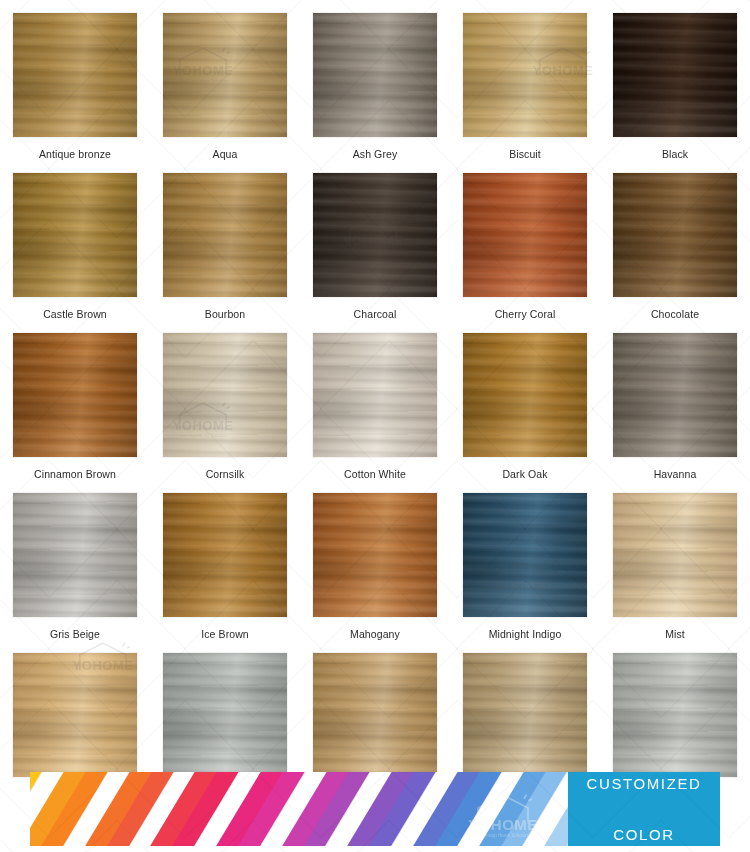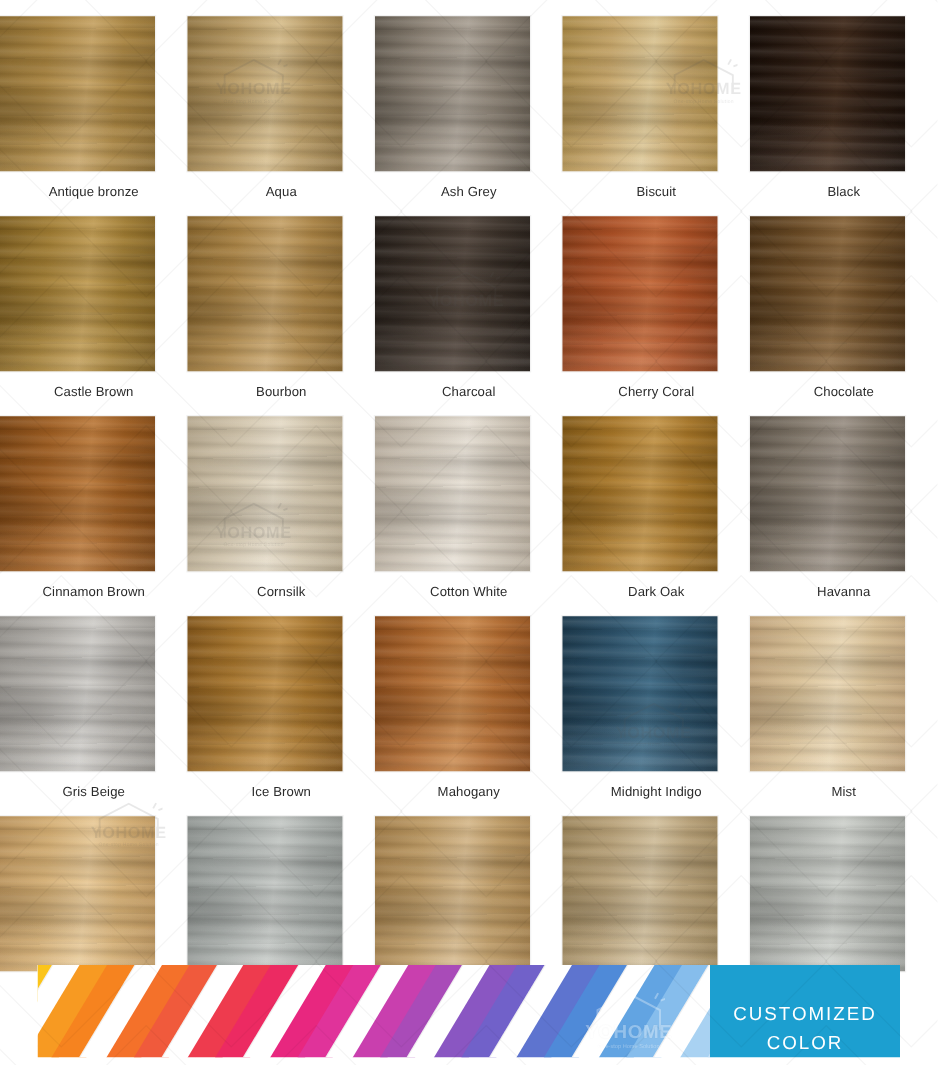--- a/index.html
+++ b/index.html
@@ -24,20 +24,21 @@
     width: 750px;
     height: 760px;
     display: grid;
     grid-template-columns: repeat(5, 1fr);
     grid-template-rows: repeat(5, 1fr);
   }
   .swatch-cell {
     position: relative;
     display: flex;
     flex-direction: column;
+    align-items: center;
     justify-content: flex-start;
     padding-top: 13px;
   }
   .swatch-tile {
     width: 124px;
     height: 124px;
     position: relative;
     overflow: hidden;
     box-shadow: 0 0 0 1px rgba(0,0,0,0.05);
   }
@@ -150,21 +151,21 @@
     top: -42%;
     height: 190%;
     transform-origin: 50% 50%;
     transform: rotate(31deg);
   }
   #custom-panel {
     flex: 0 0 152px;
     display: flex;
     flex-direction: column;
     align-items: center;
-    justify-content: flex-end;
+    justify-content: space-between;
     color: #ffffff;
     letter-spacing: 1.6px;
   }
   #custom-panel .cp-line {
     font-size: 15px;
     line-height: 1.55;
     text-align: center;
   }
   #banner-watermark {
     position: absolute;

